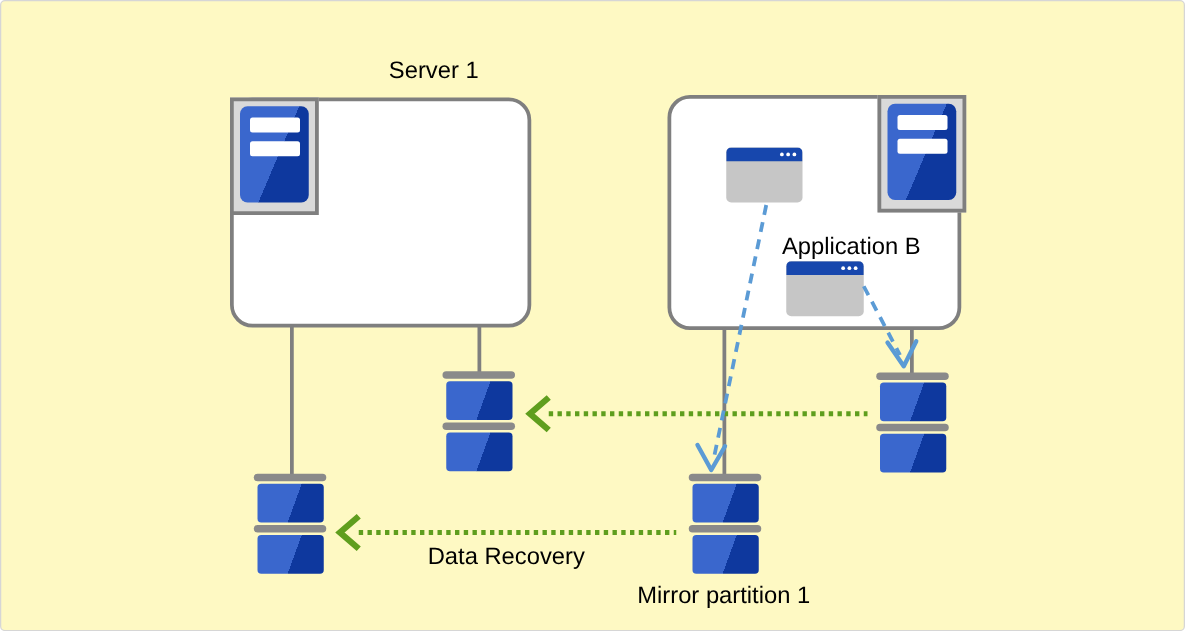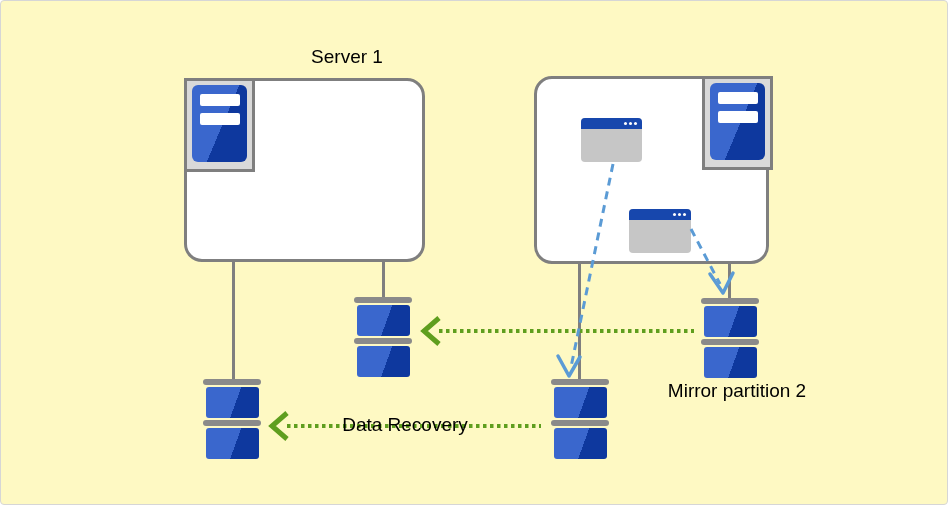--- a/index.html
+++ b/index.html
@@ -92,20 +92,21 @@
   </div>
 
   <div class="appwin" style="left:580px; top:117px; width:61px; height:44px;">
     <div class="titlebar">
       <div class="dot"></div>
       <div class="dot"></div>
       <div class="dot"></div>
     </div>
   </div>
 
+  <div class="lbl" style="left:580px; top:187px;">Application B</div>
   <div class="appwin" style="left:628px; top:208px; width:62px; height:44px;">
     <div class="titlebar">
       <div class="dot"></div>
       <div class="dot"></div>
       <div class="dot"></div>
     </div>
   </div>
 
   <div class="connector" style="left:231px; top:259px; height:120px;"></div>
   <div class="connector" style="left:381px; top:259px; height:38px;"></div>
@@ -130,22 +131,22 @@
     <div class="mid"></div>
     <div class="seg"></div>
   </div>
   <div class="disk" style="left:700px; top:297px;">
     <div class="cap"></div>
     <div class="seg"></div>
     <div class="mid"></div>
     <div class="seg"></div>
   </div>
 
-  <div class="lbl" style="left:636px; top:380px;">Mirror partition 2</div>
-  <div class="lbl" style="left:304px; top:414px;">Data Recovery</div>
+  <div class="lbl" style="left:478px; top:466px;">Mirror partition 1</div>
+  <div class="lbl" style="left:304px; top:435px;">Data Recovery</div>
 
   <svg id="arrows" width="948" height="505" viewBox="0 0 948 505">
 
     <path class="green-line" d="M438 330 H693"></path>
     <path class="green-head" d="M438 317 L423 330 L438 343"></path>
 
     <path class="green-line" d="M286 425 H540"></path>
     <path class="green-head" d="M286 412 L271 425 L286 438"></path>
 
     <path class="blue-line" d="M612 163 L570 366"></path>

